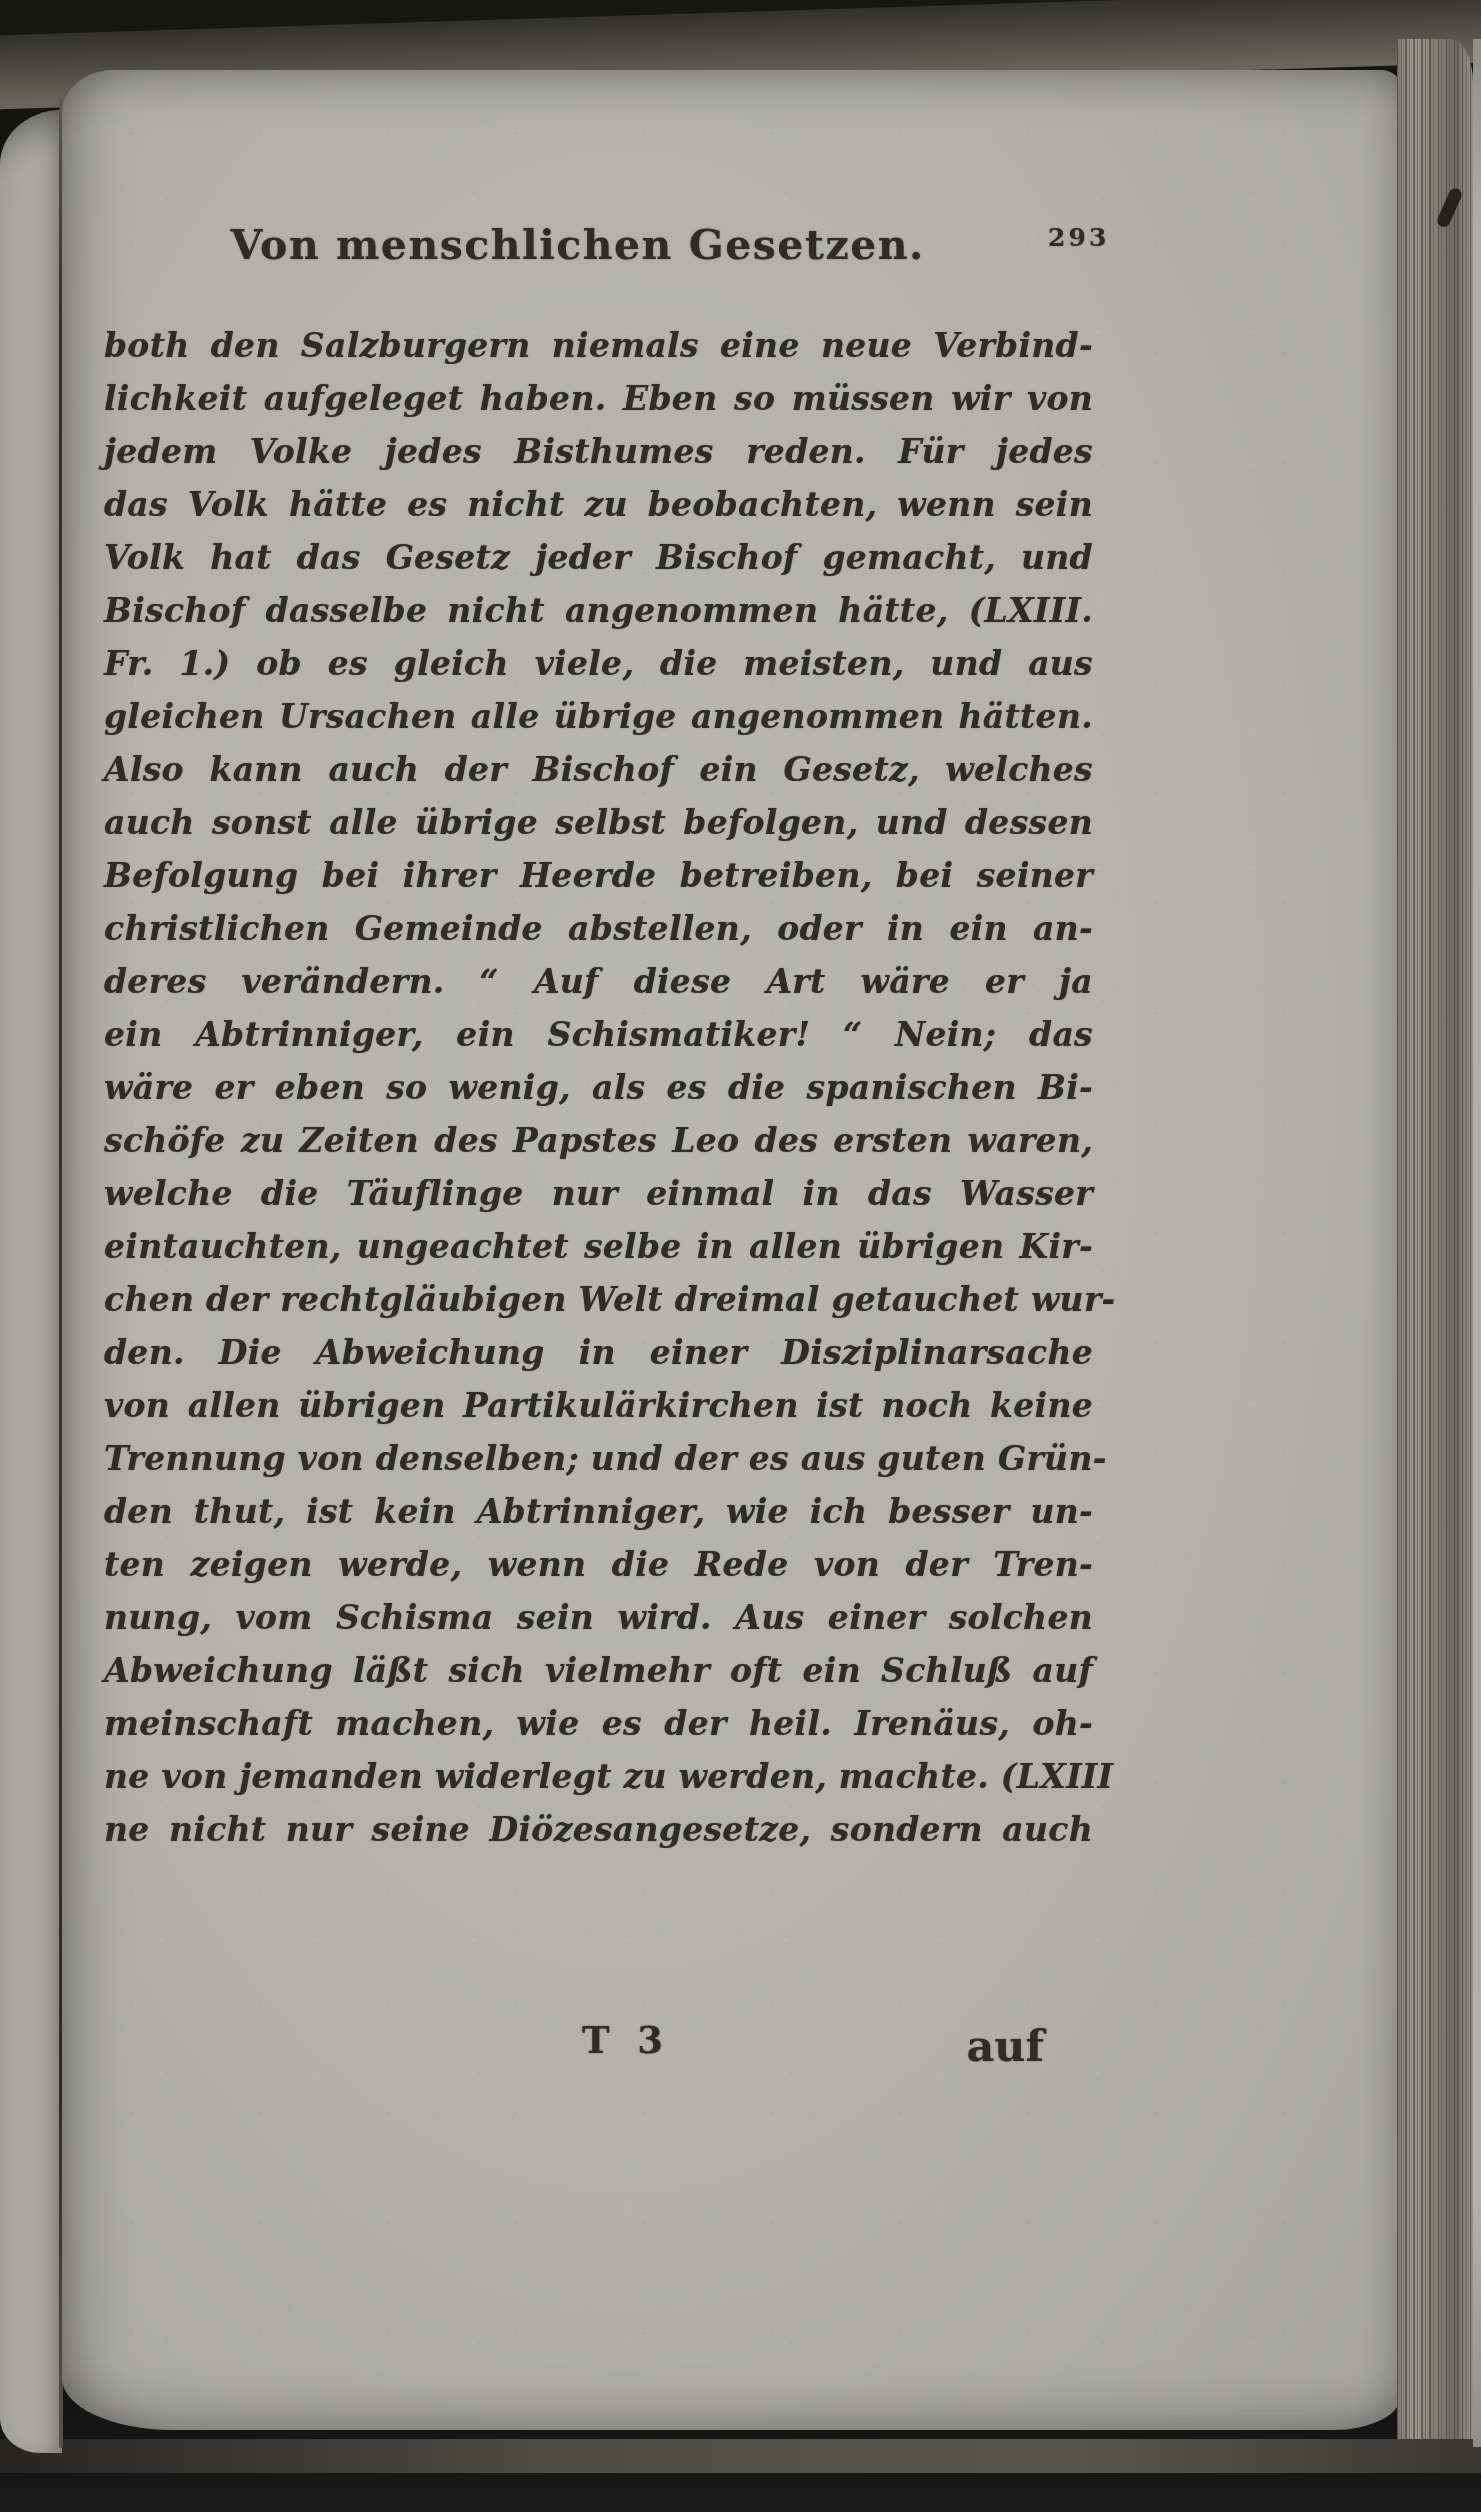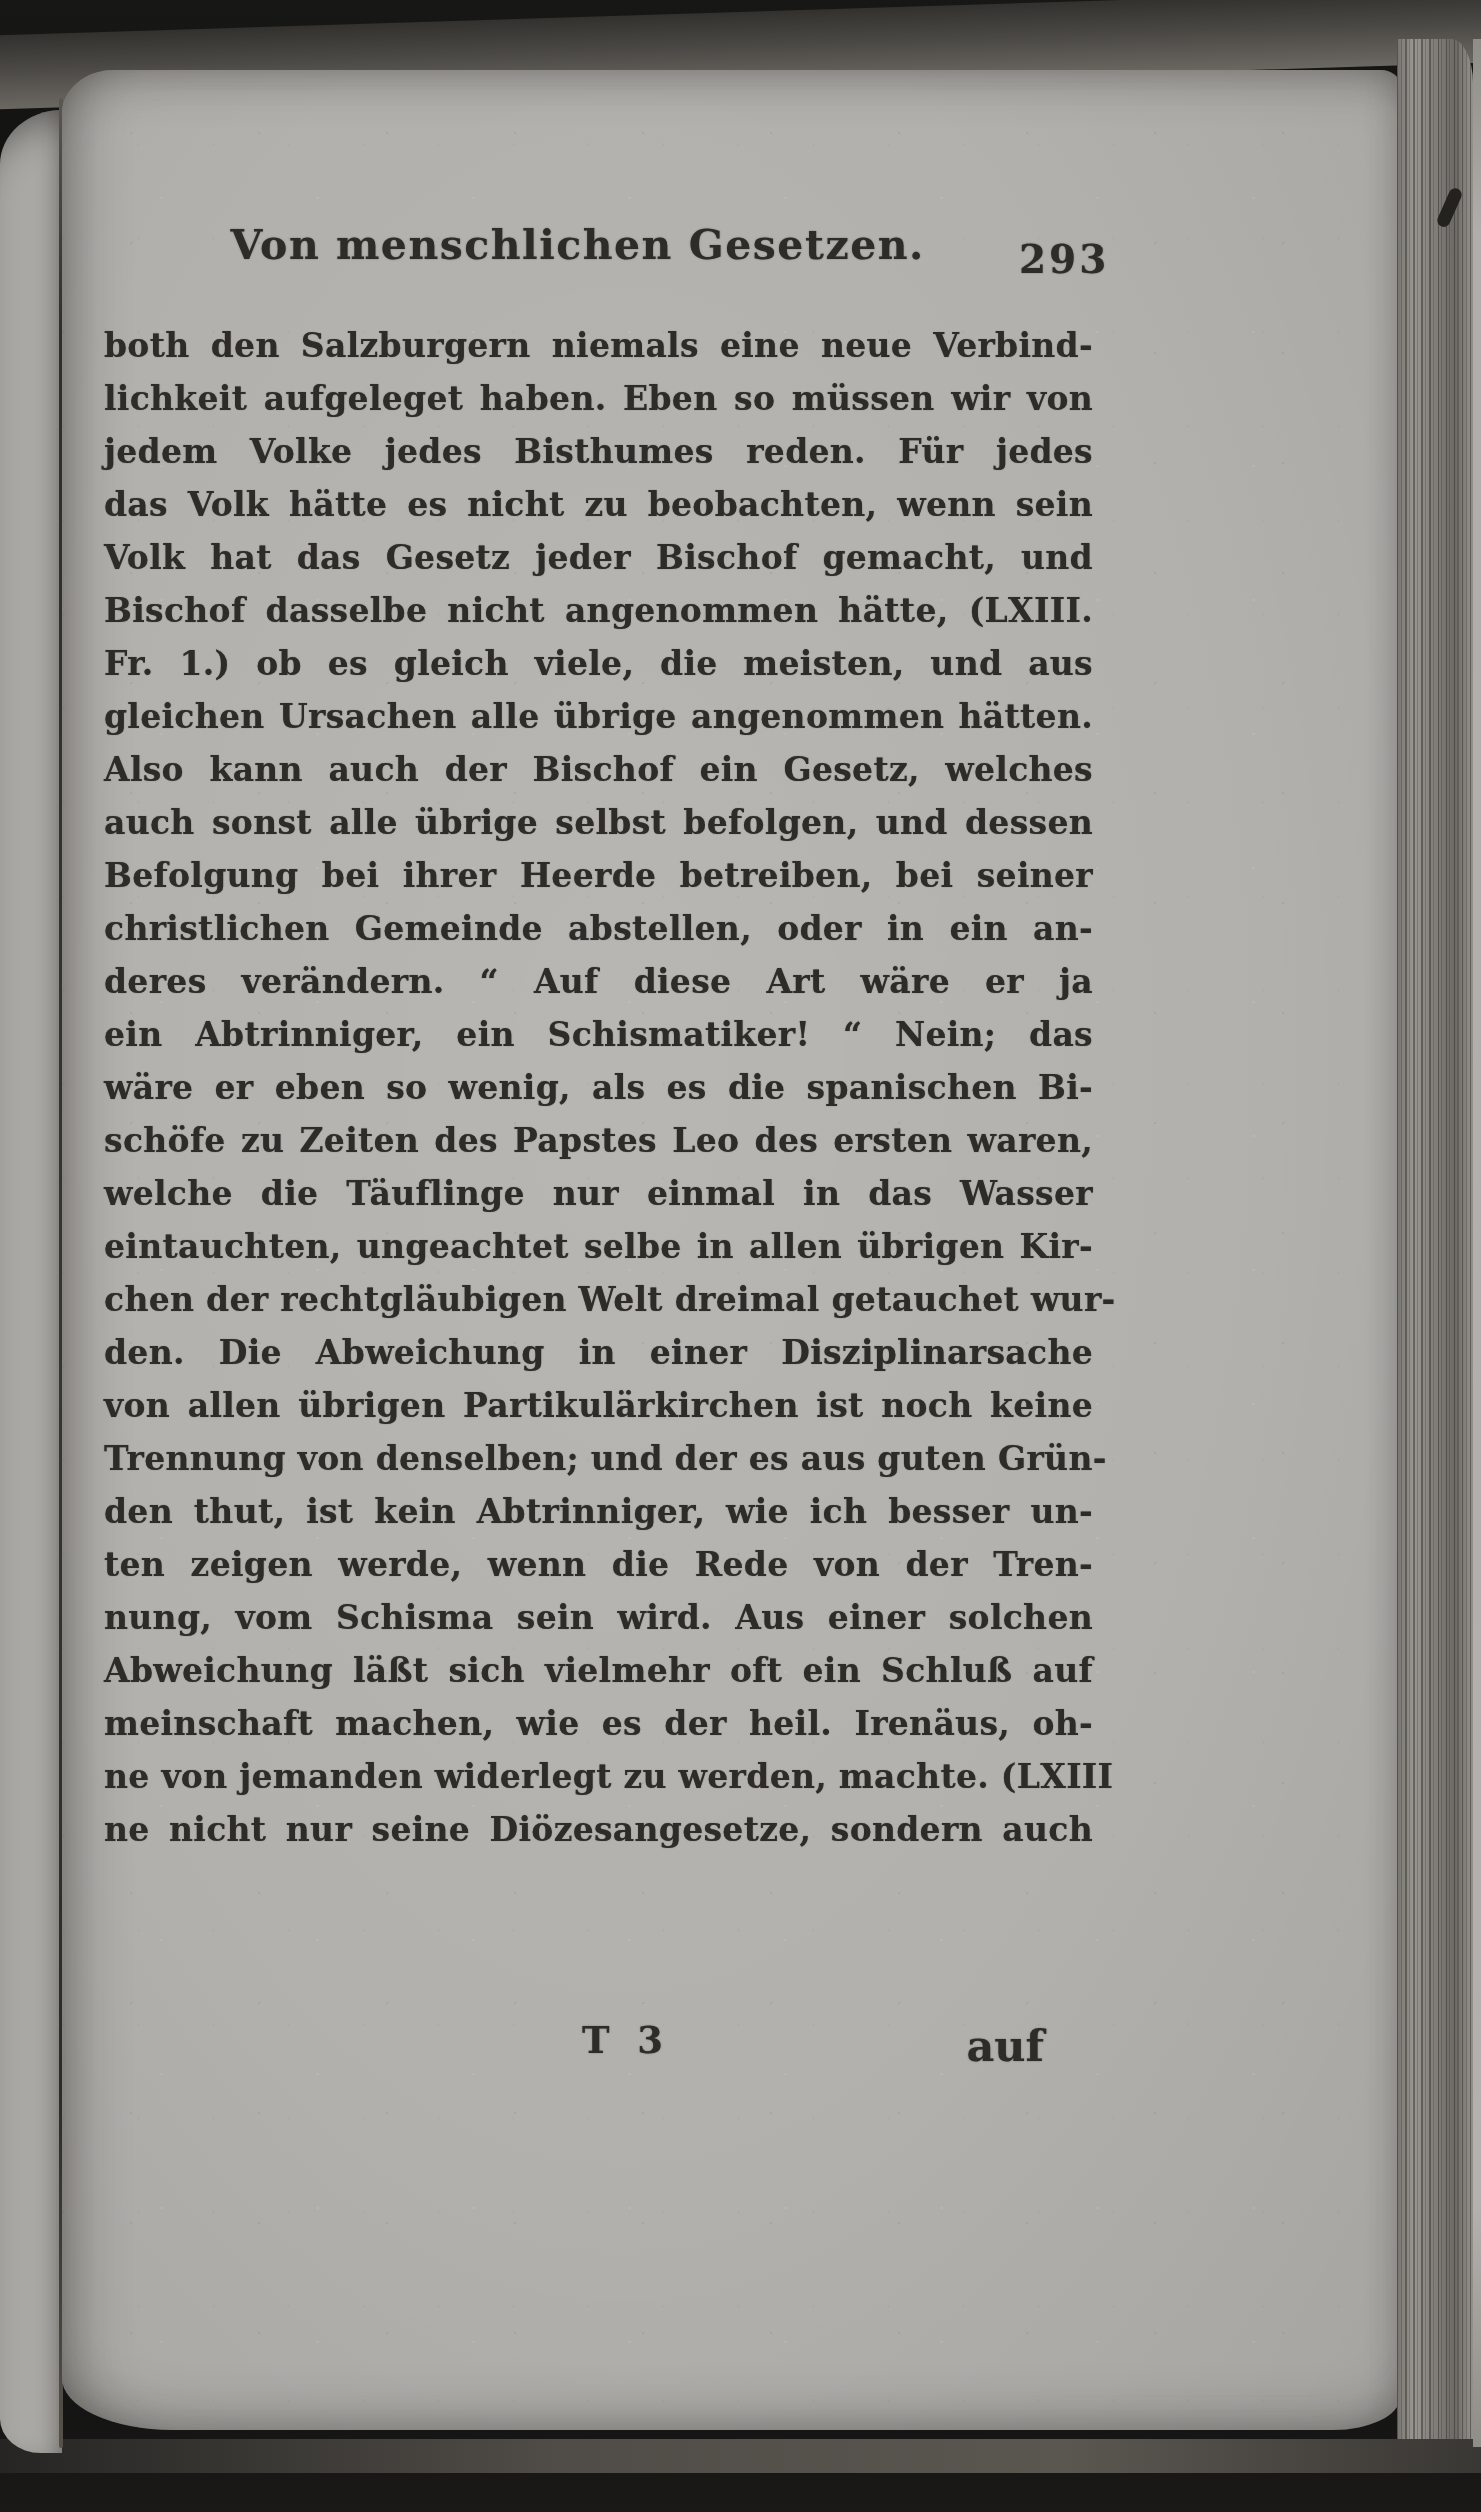--- a/index.html
+++ b/index.html
@@ -117,36 +117,37 @@
     text-align: center;
   }
   .running-title {
     position: absolute; left: 50%; transform: translateX(-53%);
     white-space: nowrap;
     font-size: 41px; font-weight: 700; color: #2e2c29;
     letter-spacing: 1.5px;
     text-shadow: 0 0 1.5px rgba(46,44,41,0.55);
   }
   .page-number {
-    position: absolute; right: -16.3px; top: 15px;
-    font-size: 39px; font-weight: 700; color: #2e2c29;
+    position: absolute; right: -16.3px; top: 2px;
+    font-size: 25px; font-weight: 700; color: #2e2c29;
     letter-spacing: 3px;
     text-shadow: 0 0 1.5px rgba(46,44,41,0.55);
   }
   .body-block {
     position: absolute; left: 104px; top: 319px; width: 989px;
     z-index: 6;
   }
   .line {
     height: 53px; line-height: 53px;
     font-size: 33px; font-weight: 700; color: #2e2c29;
     letter-spacing: 0.3px;
     text-align: justify; text-align-last: justify;
     white-space: nowrap;
     text-shadow: 0 0 1.1px rgba(46,44,41,0.6);
+    font-style: italic;
   }
   .footer-row {
     position: absolute; left: 104px; top: 2006px; width: 989px; height: 59px;
     z-index: 6;
     margin-top: 12px;
   }
   .signature {
     position: absolute; left: 52.8%; transform: translateX(-50%);
     font-size: 37px; font-weight: 700; color: #2e2c29;
     letter-spacing: 7.4px;

